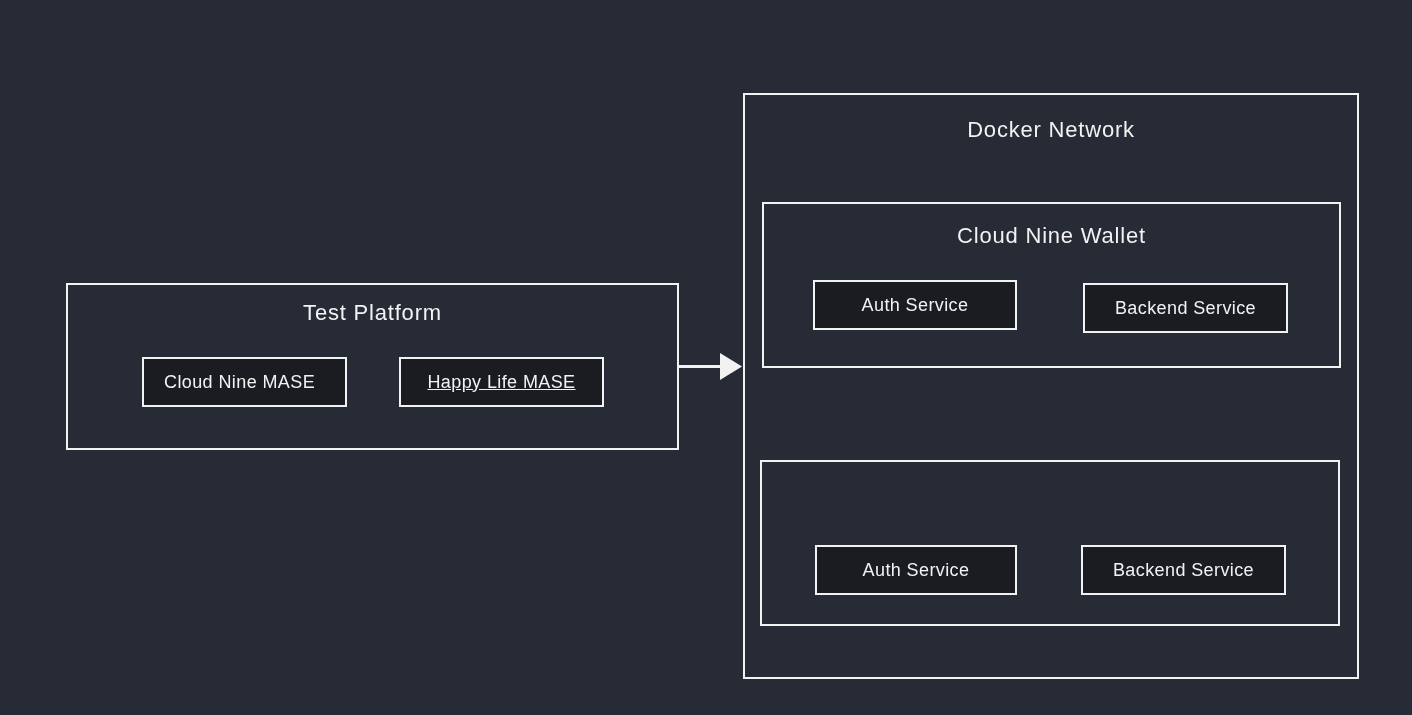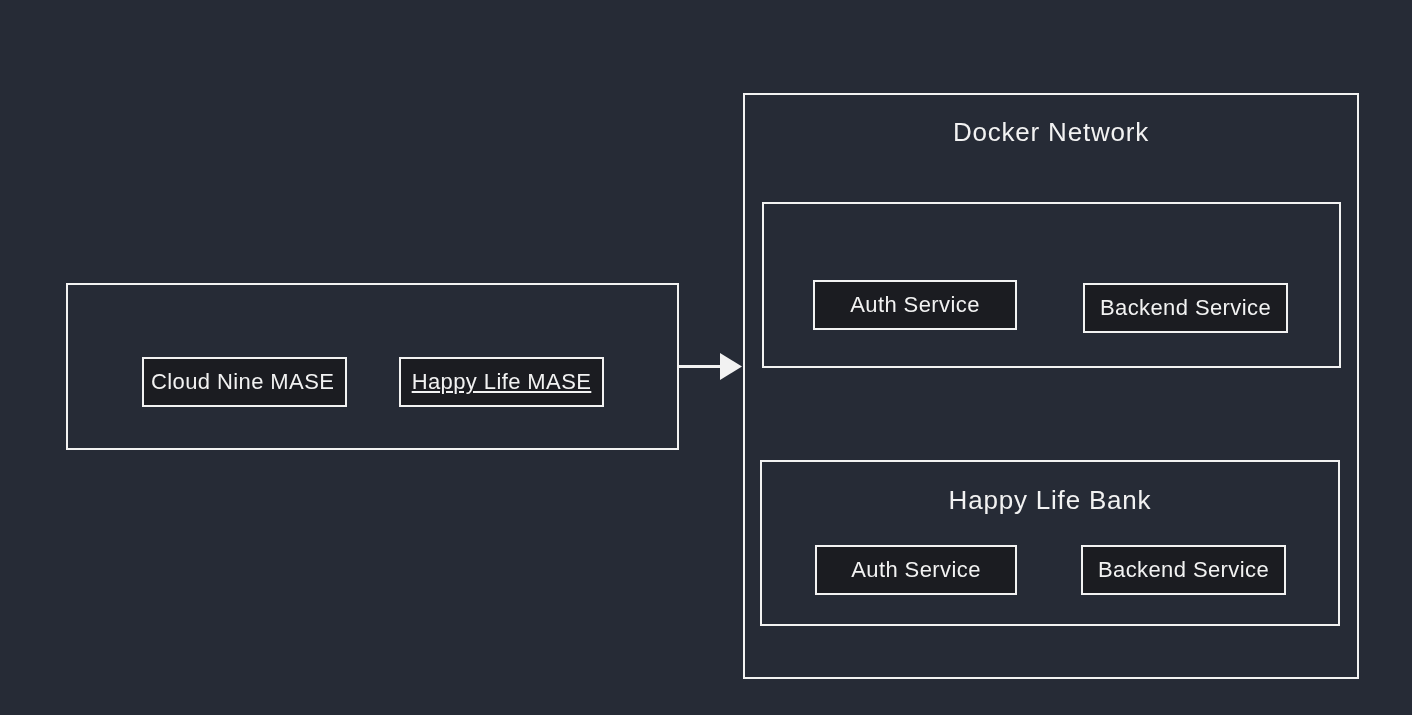--- a/index.html
+++ b/index.html
@@ -21,32 +21,32 @@
   .page-title{
     position:absolute;top:32px;left:0;width:100%;
     text-align:center;font-size:26px;letter-spacing:0.8px;
   }
   .box{
     position:absolute;
     border:2px solid var(--border);
   }
   .box-title{
     position:absolute;left:0;width:100%;
-    text-align:center;font-size:26px;letter-spacing:0.8px;
+    text-align:center;font-size:22px;letter-spacing:0.8px;
     white-space:nowrap;
   }
   .node{
     position:absolute;
     background:var(--node-fill);
     border:2px solid var(--border);
     display:flex;align-items:center;justify-content:center;
-    font-size:22px;letter-spacing:0.4px;
+    font-size:18px;letter-spacing:0.4px;
     white-space:nowrap;
   }
-  .node.align-left{justify-content:flex-start;padding-left:7px;}
+  .node.align-left{justify-content:flex-start;padding-left:20px;}
 
   
   .test-platform{left:66px;top:283px;width:613px;height:167px;}
   .test-platform .box-title{top:15px;}
   .node-cn-mase{left:74px;top:72px;width:205px;height:50px;}
   .node-hl-mase{left:331px;top:72px;width:205px;height:50px;text-decoration:underline;}
 
   
   .arrow-svg{position:absolute;left:677px;top:350px;width:66px;height:33px;}
 
@@ -66,47 +66,48 @@
   .group-bank .node-auth{left:53px;top:83px;width:202px;height:50px;}
   .group-bank .node-backend{left:319px;top:83px;width:205px;height:50px;}
 </style>
 </head>
 <body>
 
 <div class="canvas">
 
 
   <div class="box test-platform">
+    <div class="box-title">Test Platform</div>
     <div class="node node-cn-mase align-left">
       <span>Cloud Nine MASE</span>
     </div>
     <div class="node node-hl-mase">
       <span>Happy Life MASE</span>
     </div>
   </div>
 
   <svg class="arrow-svg" viewBox="0 0 66 33" aria-hidden="true">
     <line x1="1" y1="16.5" x2="46" y2="16.5" stroke="#F2F2F2" stroke-width="3"></line>
     <polygon points="43,3 65,16.5 43,30" fill="#F2F2F2"></polygon>
   </svg>
 
   <div class="box docker-network">
     <div class="box-title">Docker Network</div>
 
     <div class="box group-wallet">
+      <div class="box-title">Cloud Nine Wallet</div>
       <div class="node node-auth">
         <span>Auth Service</span>
       </div>
       <div class="node node-backend">
         <span>Backend Service</span>
       </div>
     </div>
 
     <div class="box group-bank">
-      <div class="box-title">Happy Life Bank</div>
       <div class="node node-auth">
         <span>Auth Service</span>
       </div>
       <div class="node node-backend">
         <span>Backend Service</span>
       </div>
     </div>
   </div>
 
 </div>

